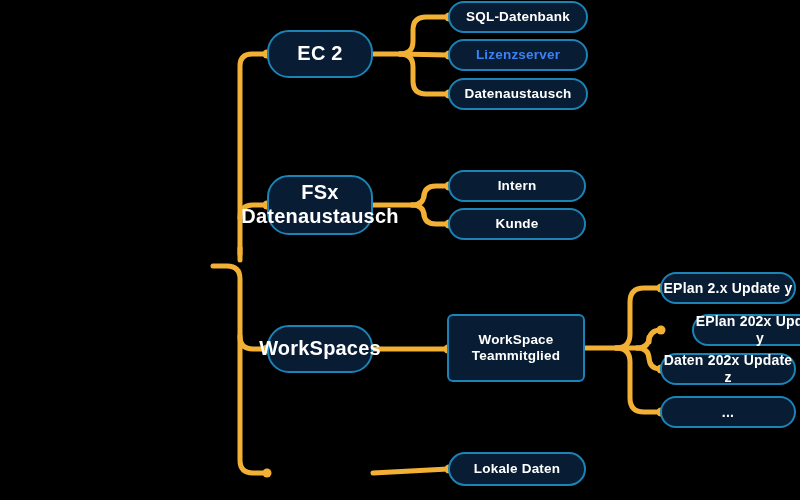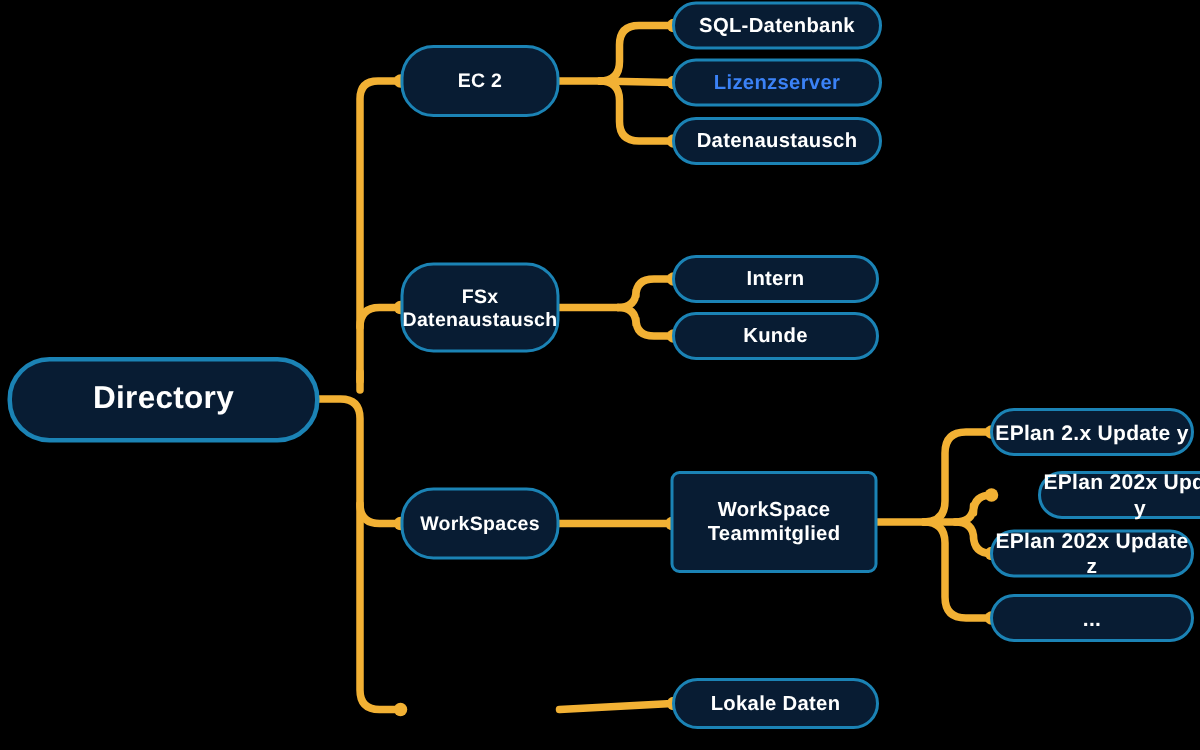--- a/index.html
+++ b/index.html
@@ -38,21 +38,21 @@
     line-height: 1.18;
     white-space: pre-line;
     z-index: 2;
   }
   .node-root {
     font-size: 21px;
     border-width: 3px;
     border-radius: 28px;
   }
   .node-l1 {
-    font-size: 13px;
+    font-size: 20px;
     border-radius: 22px;
   }
   .node-l2 {
     font-size: 13.5px;
     border-radius: 6px;
   }
   .node-l3 {
     font-size: 14px;
     border-radius: 18px;
   }
@@ -107,34 +107,33 @@
       <circle cx="449" cy="224" r="4.5"></circle>
       <circle cx="448" cy="349" r="4.5"></circle>
       <circle cx="449" cy="469" r="4.5"></circle>
       <circle cx="661" cy="288" r="4.5"></circle>
       <circle cx="661" cy="330" r="4.5"></circle>
       <circle cx="661" cy="369" r="4.5"></circle>
       <circle cx="661" cy="412" r="4.5"></circle>
     </g>
   </svg>
 
-  <div class="node node-root" style="left: 5px; top: 238px; width: 208px; height: 57px; background: rgb(8, 28, 51); border-color: rgb(27, 131, 181); color: rgb(255, 255, 255);">Directory</div>
 
   <div class="node node-l1" style="left: 267px; top: 30px; width: 106px; height: 48px; background: rgb(8, 28, 51); border-color: rgb(27, 131, 181); color: rgb(255, 255, 255);">EC 2</div>
   <div class="node node-l1" style="left: 267px; top: 175px; width: 106px; height: 60px; background: rgb(8, 28, 51); border-color: rgb(27, 131, 181); color: rgb(255, 255, 255);">FSx
 Datenaustausch</div>
   <div class="node node-l1" style="left: 267px; top: 325px; width: 106px; height: 48px; background: rgb(8, 28, 51); border-color: rgb(27, 131, 181); color: rgb(255, 255, 255);">WorkSpaces</div>
 
   <div class="node node-l2 node-pill" style="left: 448px; top: 1px; width: 140px; height: 32px; background: rgb(8, 28, 51); border-color: rgb(27, 131, 181); color: rgb(255, 255, 255);">SQL-Datenbank</div>
   <div class="node node-l2 node-pill" style="left: 448px; top: 39px; width: 140px; height: 32px; background: rgb(8, 28, 51); border-color: rgb(27, 131, 181); color: #3b82f6;">Lizenzserver</div>
   <div class="node node-l2 node-pill" style="left: 448px; top: 78px; width: 140px; height: 32px; background: rgb(8, 28, 51); border-color: rgb(27, 131, 181); color: rgb(255, 255, 255);">Datenaustausch</div>
   <div class="node node-l2 node-pill" style="left: 448px; top: 170px; width: 138px; height: 32px; background: rgb(8, 28, 51); border-color: rgb(27, 131, 181); color: rgb(255, 255, 255); text-align: right;">Intern</div>
   <div class="node node-l2 node-pill" style="left: 448px; top: 208px; width: 138px; height: 32px; background: rgb(8, 28, 51); border-color: rgb(27, 131, 181); color: rgb(255, 255, 255);">Kunde</div>
   <div class="node node-l2" style="left: 447px; top: 314px; width: 138px; height: 68px; background: rgb(8, 28, 51); border-color: rgb(27, 131, 181); color: rgb(255, 255, 255);">WorkSpace
 Teammitglied</div>
   <div class="node node-l2 node-pill" style="left: 448px; top: 452px; width: 138px; height: 34px; background: rgb(8, 28, 51); border-color: rgb(27, 131, 181); color: rgb(255, 255, 255);">Lokale Daten</div>
 
   <div class="node node-l3 node-pill" style="left: 660px; top: 272px; width: 136px; height: 32px; background: rgb(8, 28, 51); border-color: rgb(27, 131, 181); color: rgb(255, 255, 255);">EPlan 2.x Update y</div>
   <div class="node node-l3 node-pill" style="left: 692px; top: 314px; width: 136px; height: 32px; background: rgb(8, 28, 51); border-color: rgb(27, 131, 181); color: rgb(255, 255, 255);">EPlan 202x Update y</div>
-  <div class="node node-l3 node-pill" style="left: 660px; top: 353px; width: 136px; height: 32px; background: rgb(8, 28, 51); border-color: rgb(27, 131, 181); color: rgb(255, 255, 255);">EPlan 202x Update z</div>
+  <div class="node node-l3 node-pill" style="left: 660px; top: 353px; width: 136px; height: 32px; background: rgb(8, 28, 51); border-color: rgb(27, 131, 181); color: rgb(255, 255, 255);">Daten 202x Update z</div>
   <div class="node node-l3 node-pill" style="left: 660px; top: 396px; width: 136px; height: 32px; background: rgb(8, 28, 51); border-color: rgb(27, 131, 181); color: rgb(255, 255, 255);">...</div>
 
 </div>
 
 </body></html>

